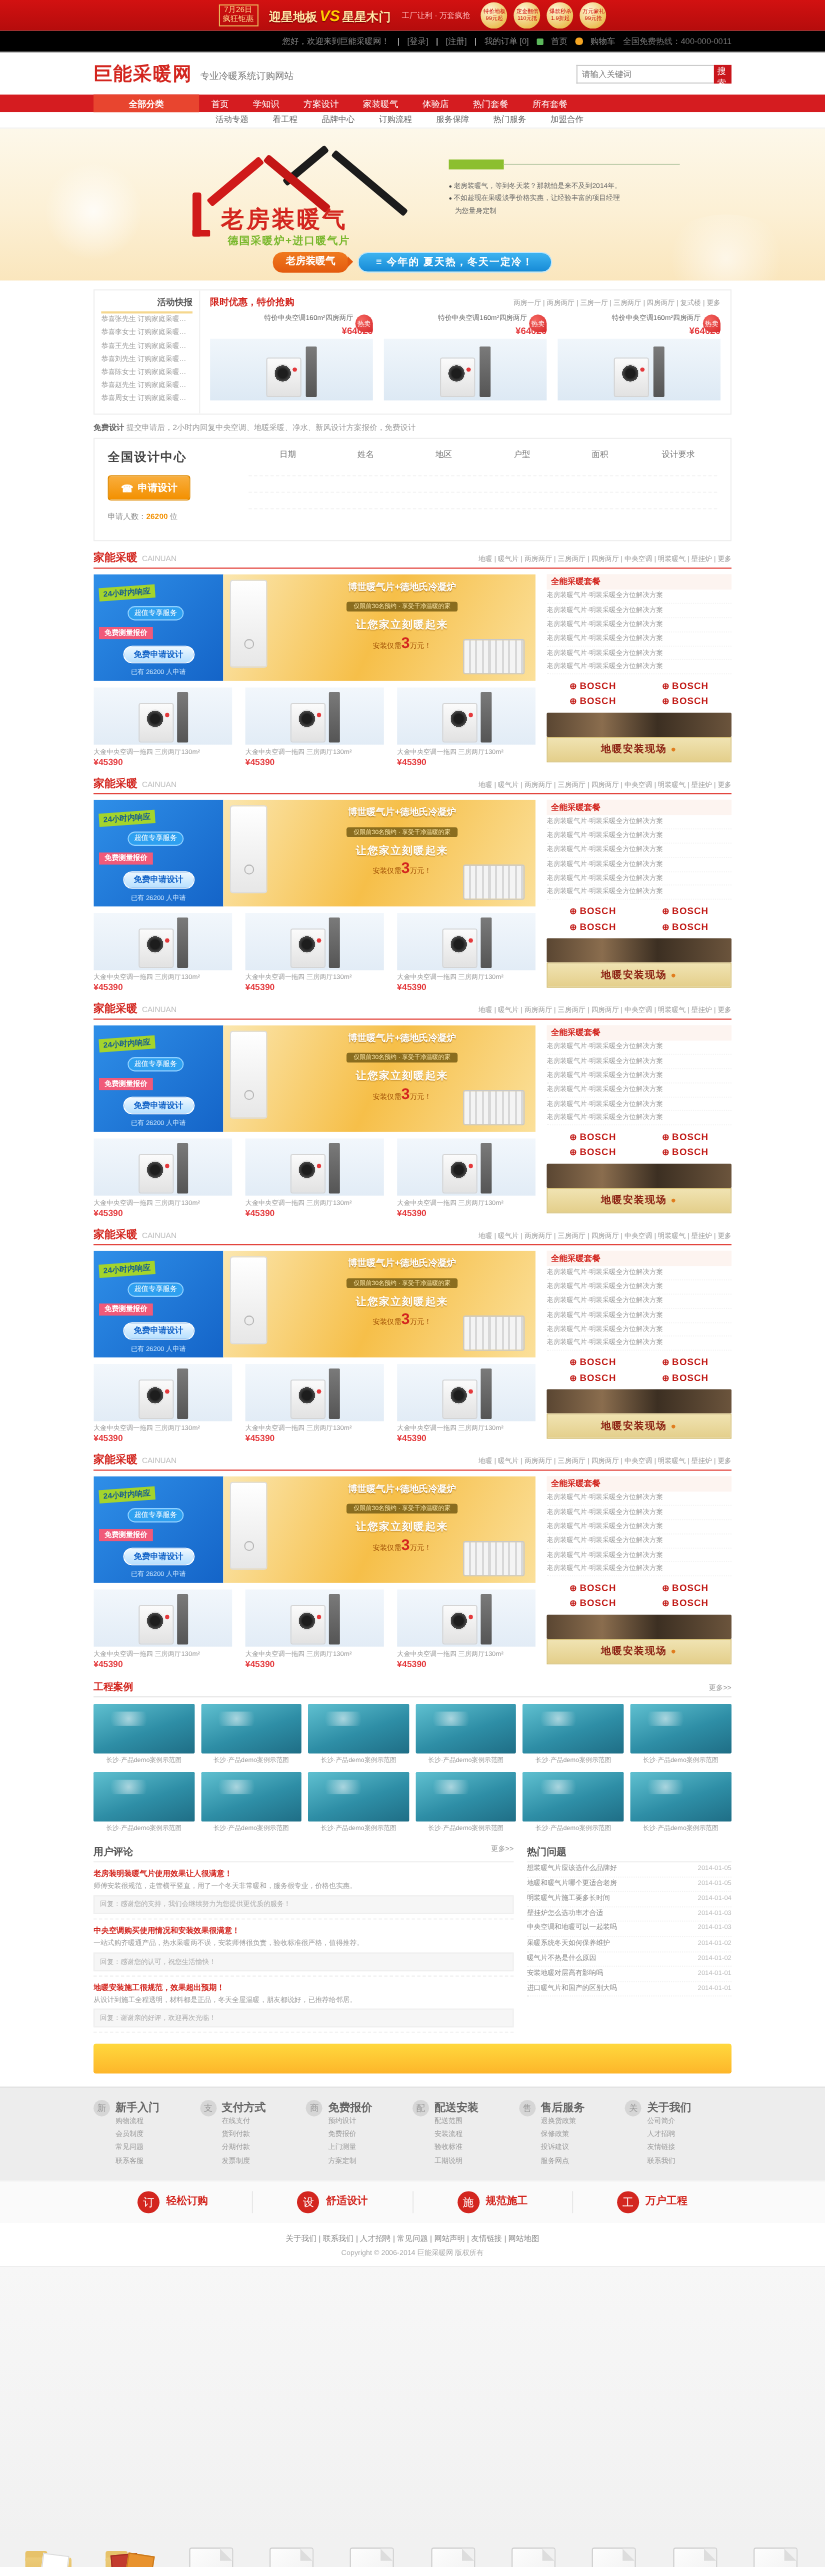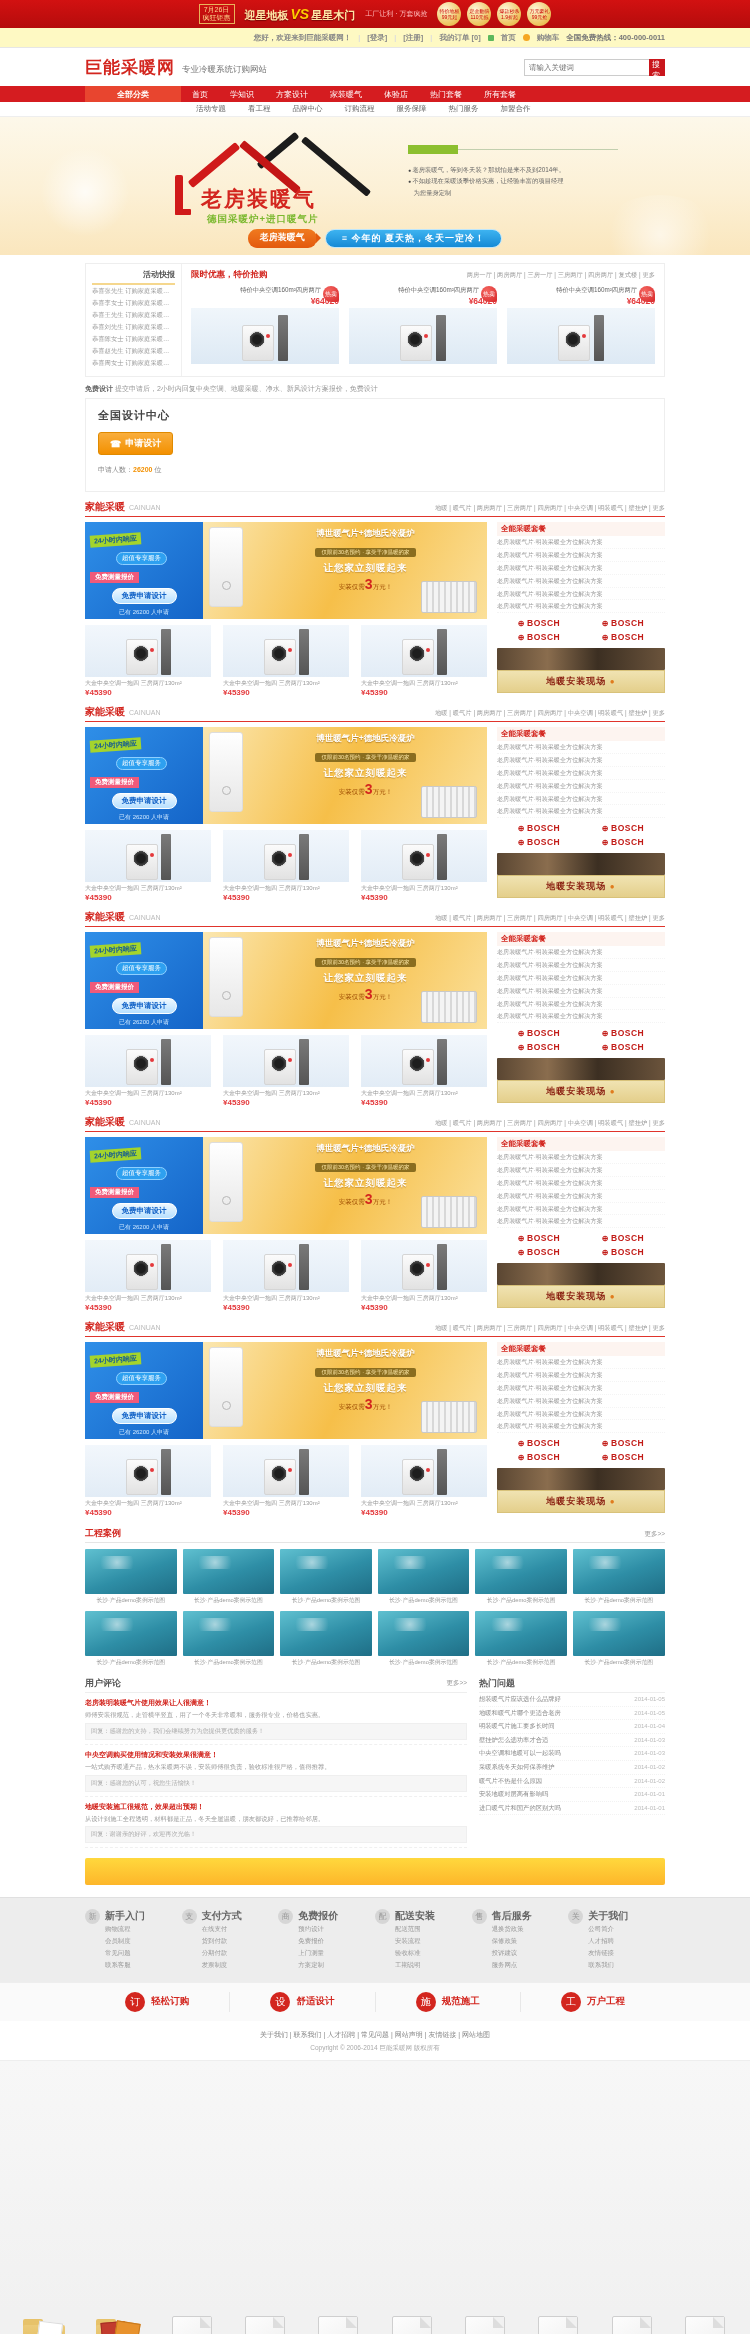--- a/index.html
+++ b/index.html
@@ -10,21 +10,21 @@
   
   .topbanner { height:28px; background:linear-gradient(#d21111,#b50c0c); display:flex; align-items:center; justify-content:center; gap:10px; overflow:hidden; }
   .tb-date { color:#ffd98e; font-size:7px; border:1px solid #e9b35a; padding:1px 3px; text-align:center; line-height:1.2; }
   .tb-title { color:#ffe6a6; font-weight:bold; font-size:11px; text-shadow:0 1px 1px #7a0606; white-space:nowrap; }
   .tb-vs { color:#ffcc00; font-style:italic; font-weight:bold; font-size:14px; margin:0 2px; }
   .tb-sub { color:#ffb9b9; font-size:7px; }
   .tb-badges { display:flex; gap:6px; }
   .tb-badge { width:24px; height:24px; border-radius:50%; background:radial-gradient(circle at 35% 30%,#fff6d8,#ecc159 70%,#d9a83e); color:#c00; font-size:5px; display:flex; flex-direction:column; align-items:center; justify-content:center; line-height:1.3; text-align:center; }
 
   
-  .utilitybar { height:20px; background:#fef9c3; border-bottom:1px solid #e6e6e6;font-weight:bold; }
+  .utilitybar { height:20px; background:#000000; border-bottom:1px solid #e6e6e6; }
   .utilitybar .wrap { height:100%; display:flex; align-items:center; justify-content:flex-end; gap:7px; font-size:7.5px; color:#888; }
   .u-sep::before { content:"|"; color:#ddd; }
   .dot-green { width:6px; height:6px; background:#5cb85c; border-radius:1px; display:inline-block; }
   .dot-orange { width:7px; height:7px; background:#f5a623; border-radius:50%; display:inline-block; }
   .u-hot { color:#777; }
 
   
   .header { height:38px; }
   .header .wrap { height:100%; display:flex; align-items:center; }
   .logo { font-size:17px; font-weight:bold; color:#d3261f; letter-spacing:1px; }
@@ -150,21 +150,21 @@
   .cases-more { margin-left:auto; font-size:6.5px; color:#999; }
   .case-grid { display:flex; flex-wrap:wrap; gap:6px; margin-top:6px; }
   .case-cell { width:91.6px; }
   .case-img { height:45px; background:linear-gradient(160deg,#5fc0d0,#2e8ea6 55%,#1f6e86); border-radius:1px; position:relative; overflow:hidden; }
   .case-img::after { content:""; position:absolute; left:10%; top:15%; width:50%; height:30%; background:radial-gradient(circle,rgba(255,255,255,.55),rgba(255,255,255,0) 70%); }
   .case-cap { font-size:5.8px; color:#999; text-align:center; margin-top:2px; white-space:nowrap; overflow:hidden; }
 
   
   .social { display:flex; gap:12px; margin-top:10px; }
   .comments { flex:1; }
-  .blk-head { display:flex; align-items:center; border-bottom:1px solid #eee; padding-bottom:2px; }
+  .blk-head { display:flex; align-items:flex-start; border-bottom:1px solid #eee; padding-bottom:2px; }
   .blk-title { font-size:9px; font-weight:bold; color:#555; }
   .blk-more { margin-left:auto; font-size:6.5px; color:#999; }
   .c-item { margin-top:5px; border-bottom:1px dashed #f0f0f0; padding-bottom:4px; }
   .c-title { font-size:7px; color:#d3261f; font-weight:bold; white-space:nowrap; overflow:hidden; }
   .c-body { font-size:6.3px; color:#999; line-height:1.55; margin-top:2px; }
   .c-reply { background:#f6f6f6; border:1px solid #efefef; font-size:6.2px; color:#aaa; padding:3px 5px; margin-top:3px; }
   .questions { width:186px; flex:none; }
   .q-row { display:flex; align-items:baseline; border-bottom:1px dotted #f2f2f2; line-height:2.0; }
   .q-text { flex:1; font-size:6.3px; color:#888; white-space:nowrap; overflow:hidden; text-overflow:ellipsis; }
   .q-date { font-size:6px; color:#bbb; margin-left:5px; }
@@ -403,20 +403,40 @@
   <div class="design-note"><b>免费设计</b> <span>提交申请后，2小时内回复中央空调、地暖采暖、净水、新风设计方案报价，免费设计</span></div>
   <div class="designbox">
     <div class="d-left">
       <div class="d-title">全国设计中心</div>
       <div class="d-btn">
           <span>☎</span>
           <span>申请设计</span>
         </div>
       <div class="d-apply"><span>申请人数：</span><b>26200</b> <span>位</span></div>
     </div>
+    <div class="d-right">
+      <div class="d-heads">
+
+          <div class="d-head">日期</div>
+
+          <div class="d-head">姓名</div>
+
+          <div class="d-head">地区</div>
+
+          <div class="d-head">户型</div>
+
+          <div class="d-head">面积</div>
+
+          <div class="d-head">设计要求</div>
+
+      </div>
+      <div class="d-row"></div>
+      <div class="d-row"></div>
+      <div class="d-row"></div>
+    </div>
   </div>
 
     <div class="section">
       <div class="sec-head">
         <span class="sec-brand">家能采暖</span>
         <span class="sec-en">CAINUAN</span>
         <span class="sec-links">地暖 | 暖气片 | 两房两厅 | 三房两厅 | 四房两厅 | 中央空调 | 明装暖气 | 壁挂炉 | 更多</span>
       </div>
       <div class="sec-body">
         <div class="sec-left">

